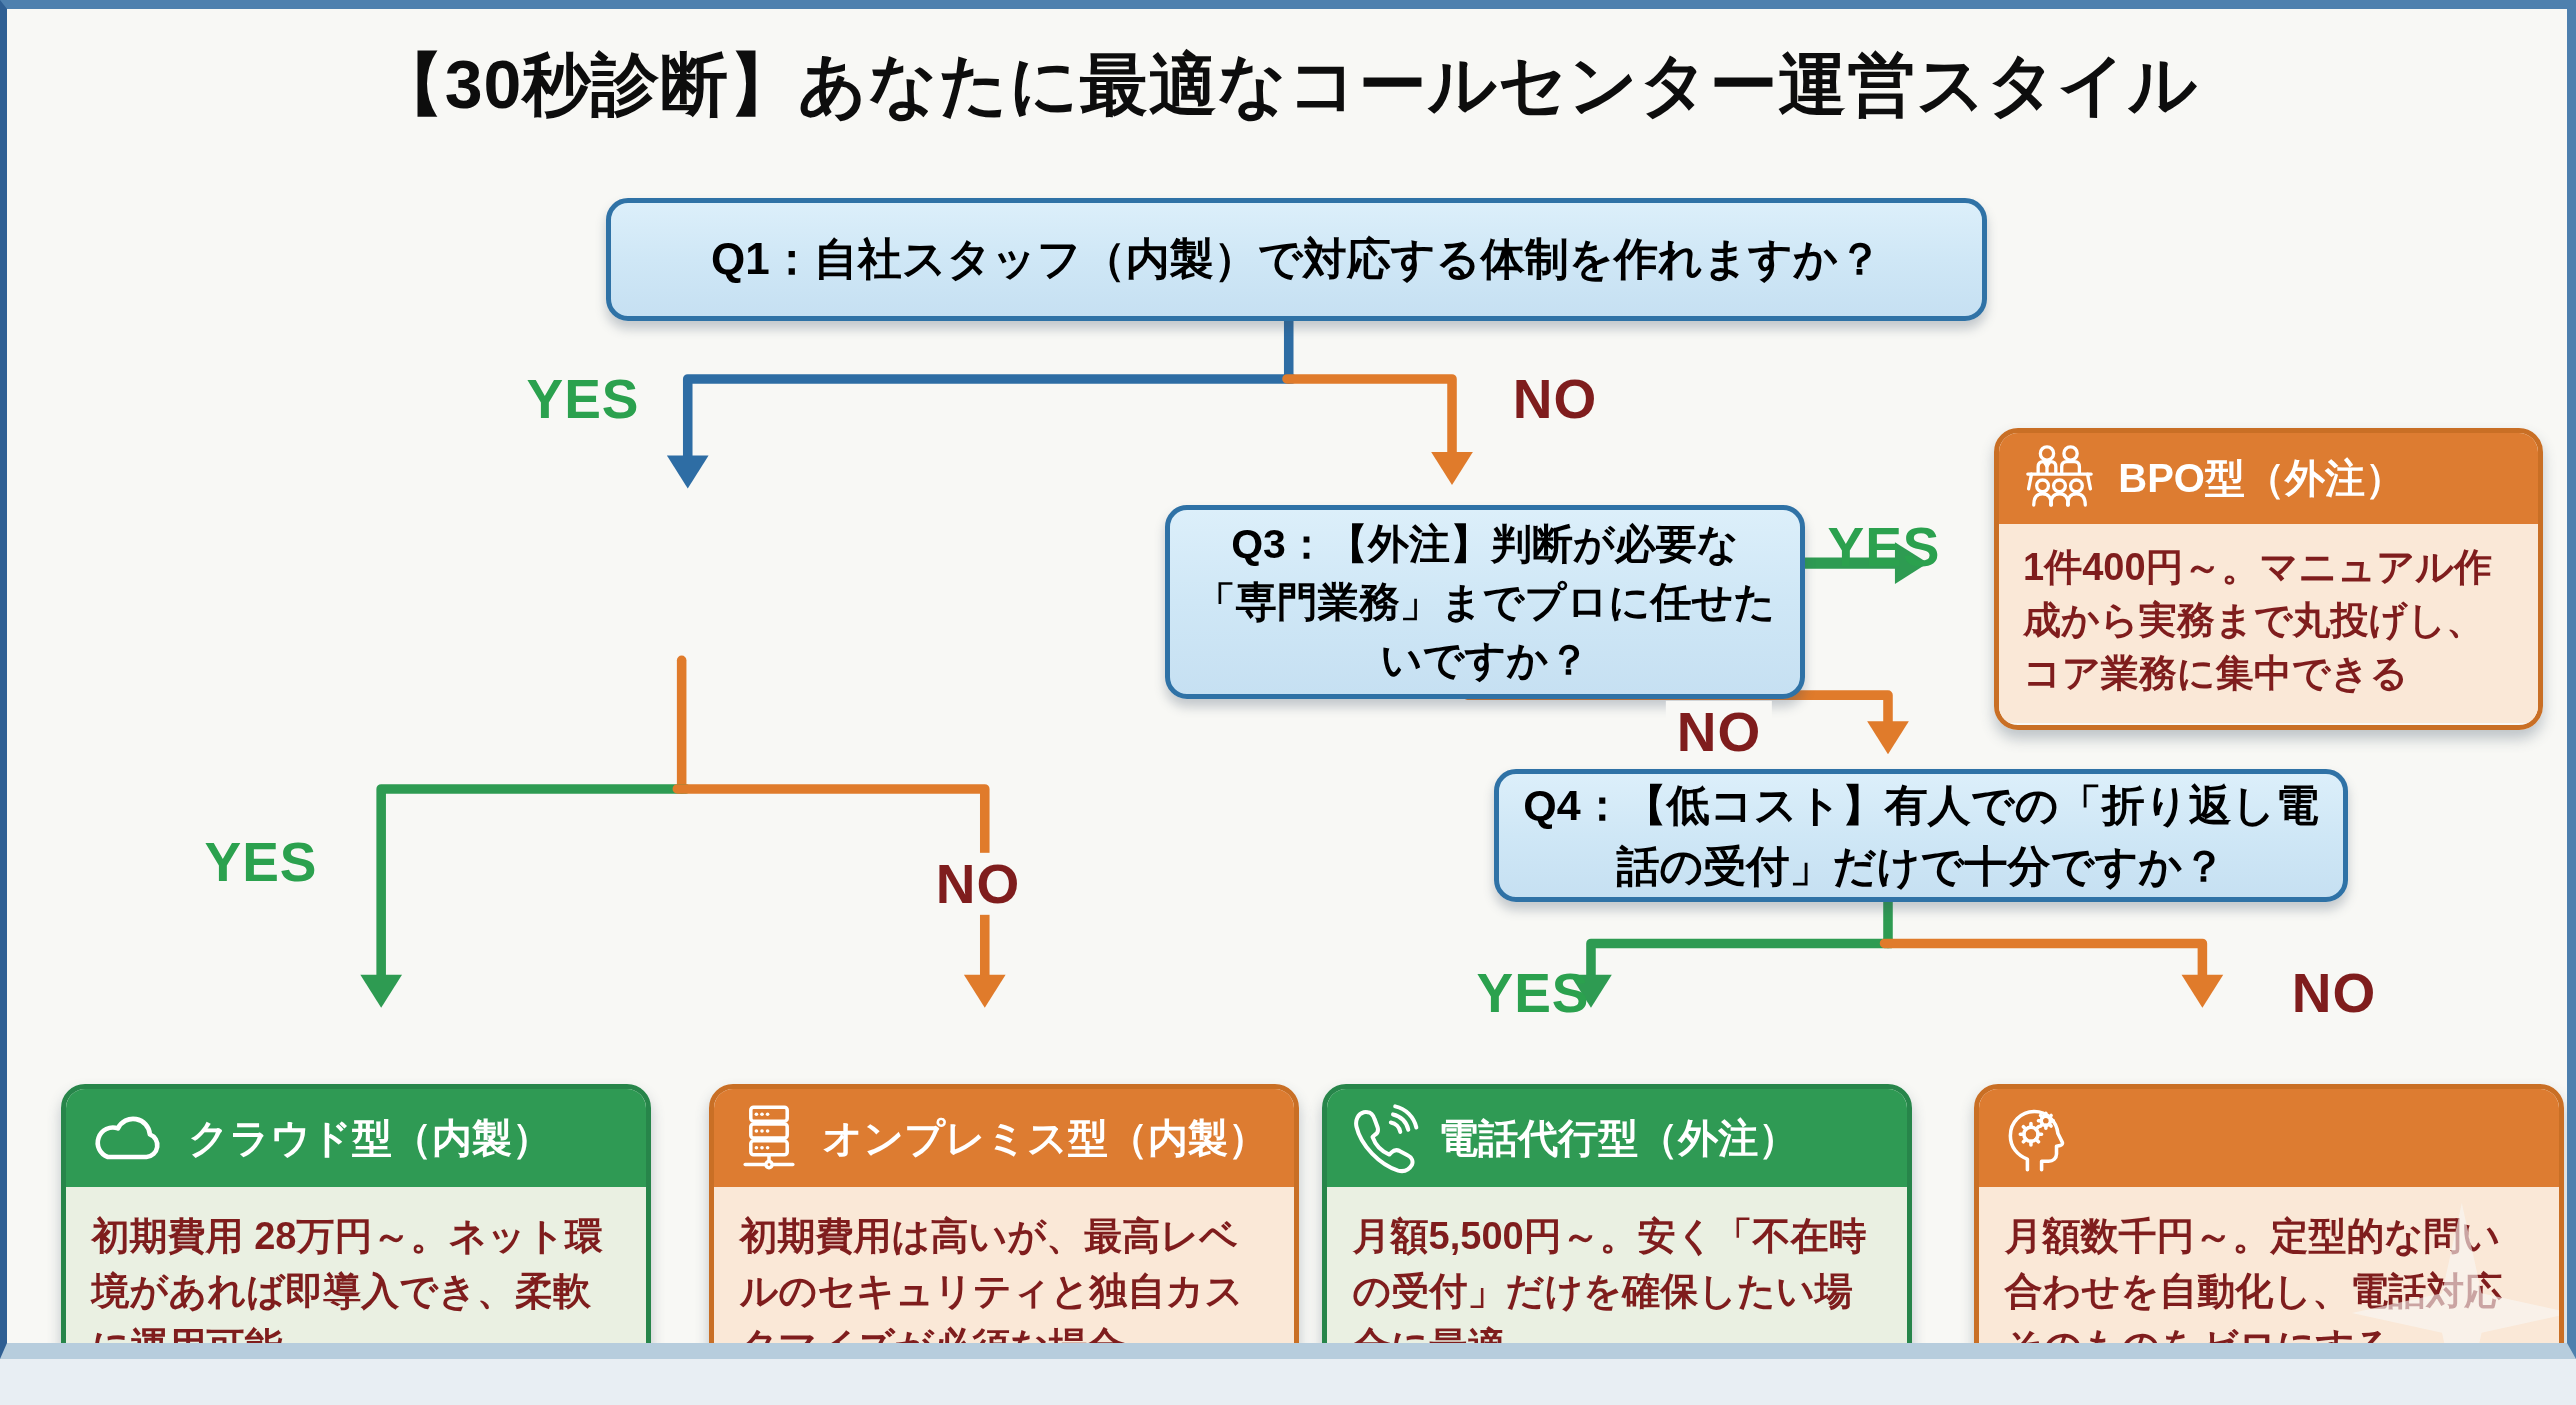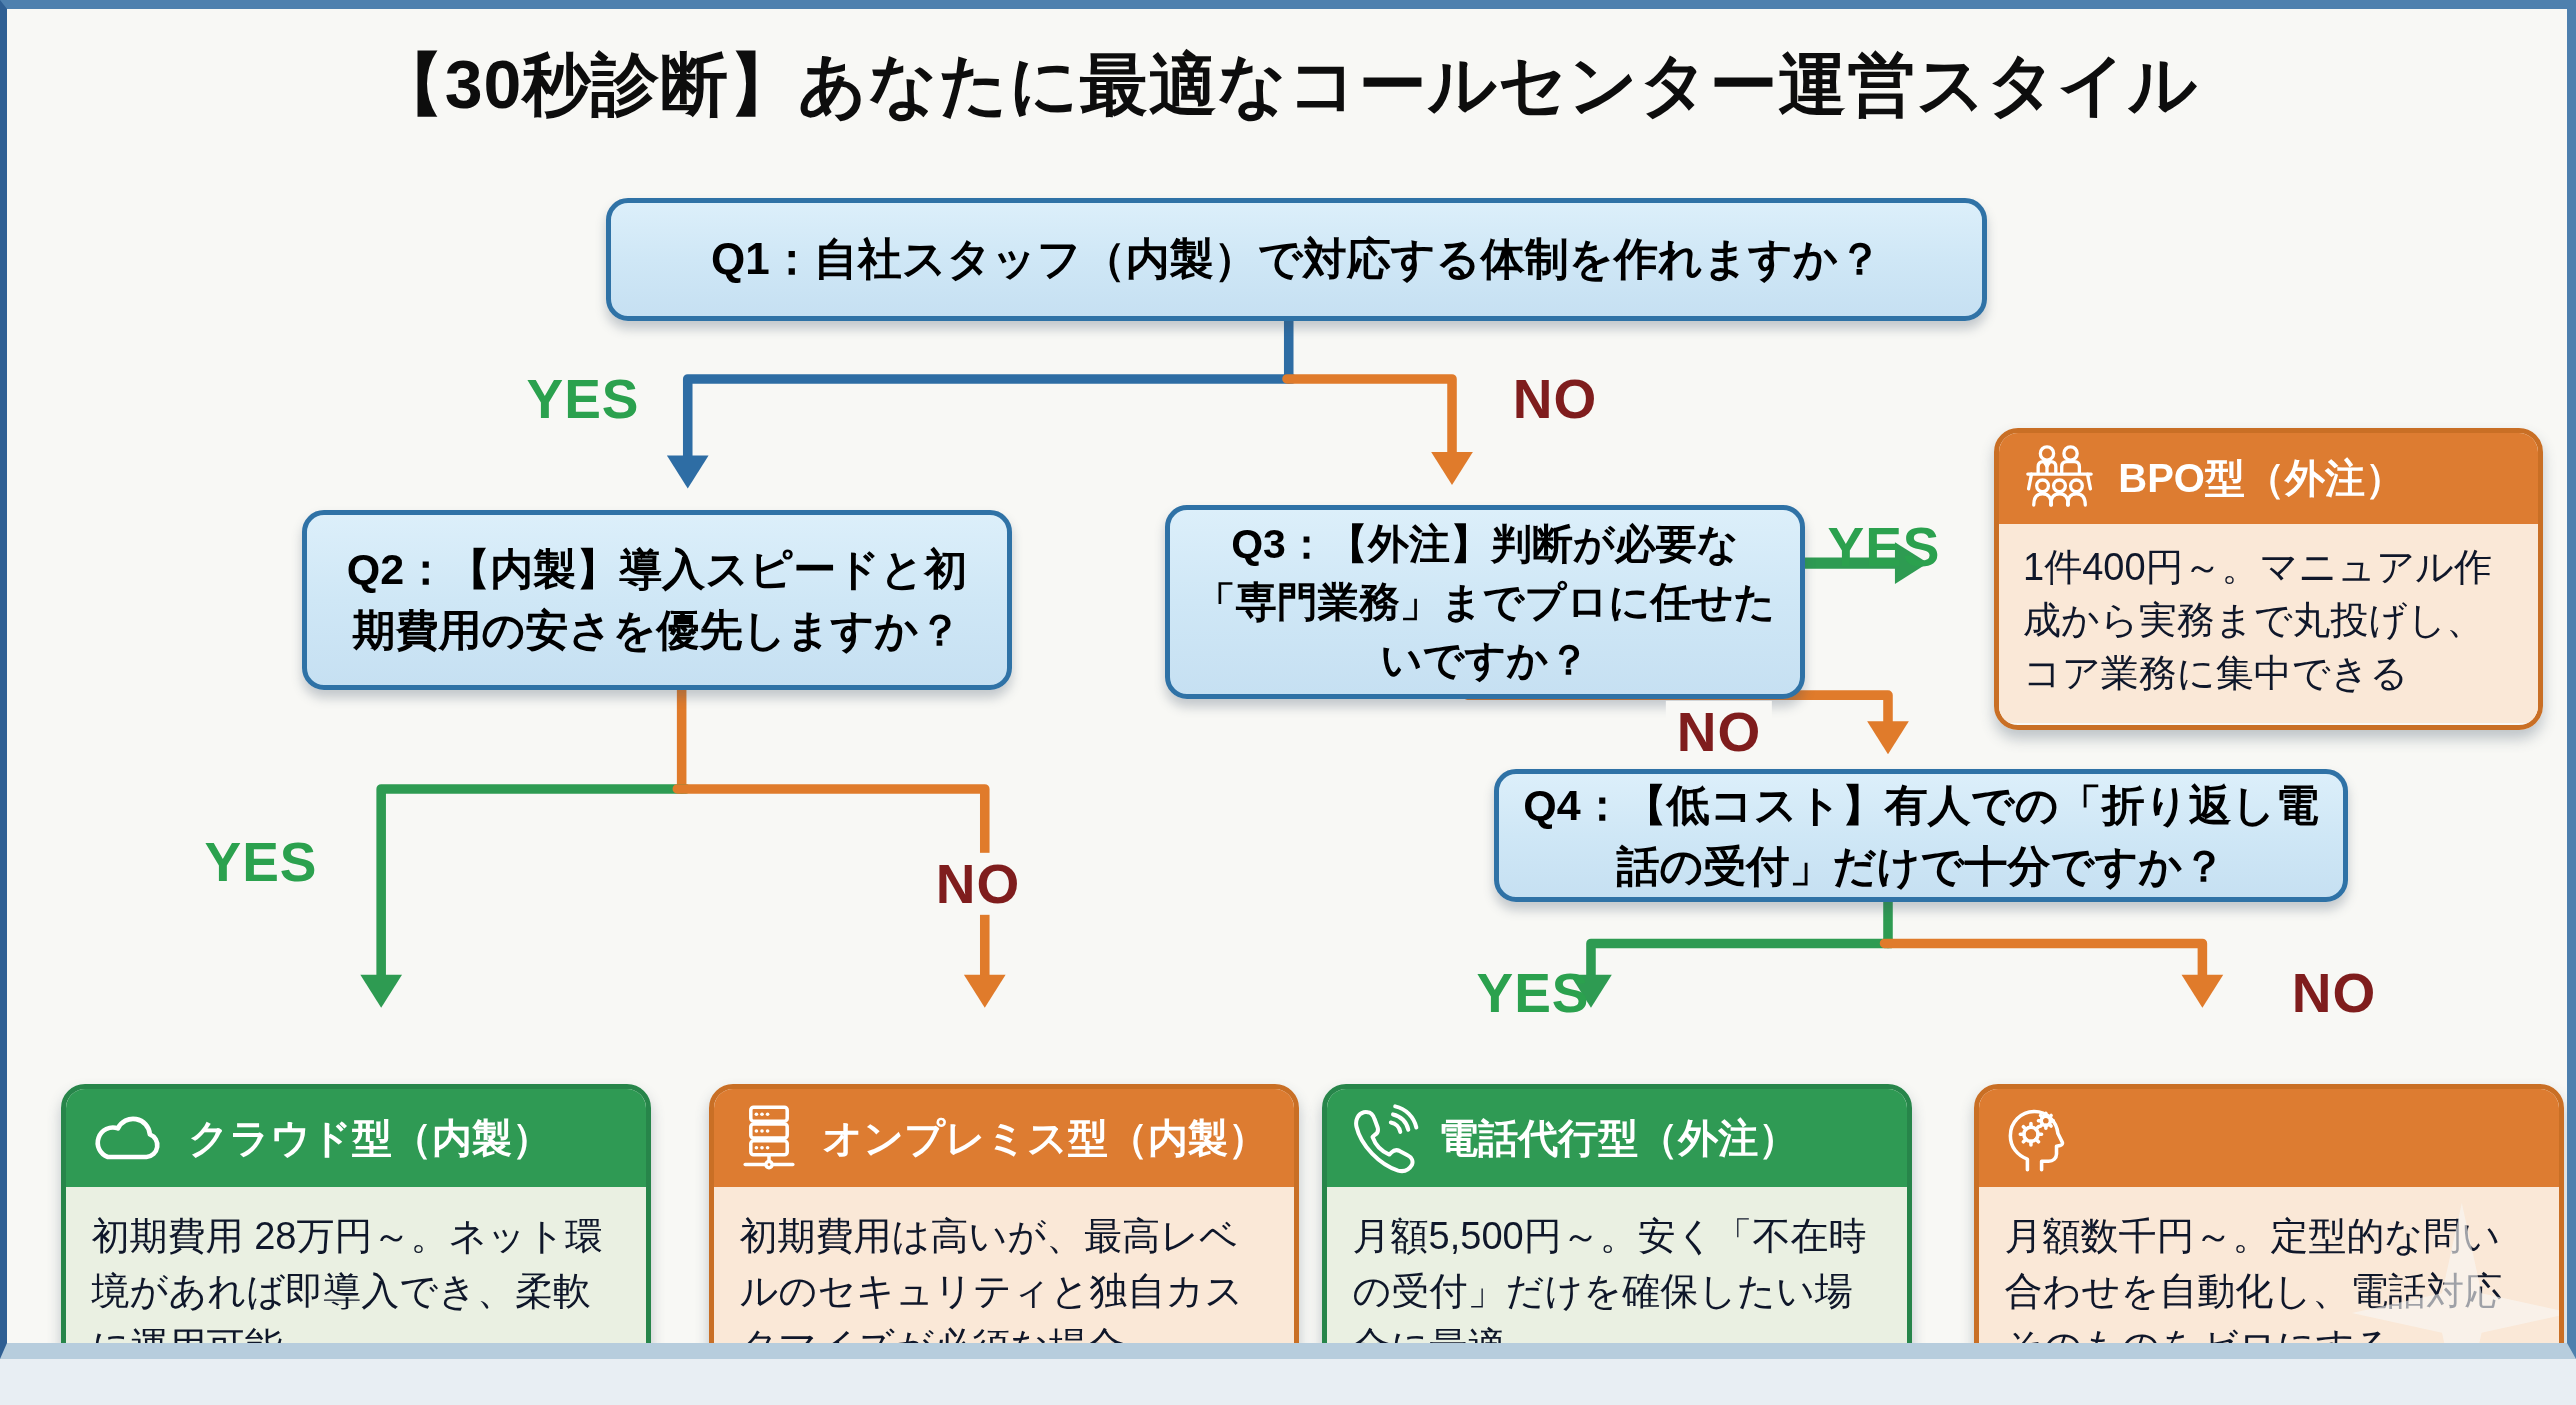--- a/index.html
+++ b/index.html
@@ -49,21 +49,21 @@
   .rbox{
     position:absolute;z-index:2;box-sizing:border-box;border-radius:24px;overflow:hidden;
     box-shadow:0 8.2px 13.7px rgba(60,80,100,.30);
   }
   .rbox .rhead{
     display:flex;align-items:center;gap:18.3px;padding:0 20px;color:#fff;
     font-size:40px;font-weight:900;letter-spacing:0;
   }
   .rbox .rbody{
     position:relative;box-sizing:border-box;padding:22px 25.6px;
-    font-size:38px;font-weight:400;line-height:1.45;color:#0f172a;
+    font-size:38px;font-weight:700;line-height:1.45;color:#7f1d1d;
   }
   .green-theme{border:5.5px solid #27854a;}
   .green-theme .rhead{background:#2f9a54;}
   .green-theme .rbody{background:#eaf0e2;}
   .orange-theme{border:5.5px solid #c96f25;margin-left:20px;}
   .orange-theme .rhead{background:#dd7c31;}
   .orange-theme .rbody{background:#fae8d7;}
 
   .bpo-box{left:1967px;top:419px;width:549px;height:302px;}
   .bpo-box .rhead{height:91px;}
@@ -113,23 +113,20 @@
       <polygon points="1734,1112 1782,1112 1758,1150" fill="#2e9b52"></polygon>
       <polygon points="2438,1112 2486,1112 2462,1150" fill="#e07b2b"></polygon>
     </g>
   </svg>
 
   <h1 class="title">【30秒診断】あなたに最適なコールセンター運営スタイル</h1>
 
   <div class="qbox q1">
     <div class="qtext">Q1：自社スタッフ（内製）で対応する体制を作れますか？</div>
   </div>
-  <div class="qbox q2">
-    <div class="qtext">Q2：【内製】導入スピードと初期費用の安さを優先しますか？</div>
-  </div>
   <div class="qbox q3">
     <div class="qtext">Q3：【外注】判断が必要な「専門業務」までプロに任せたいですか？</div>
   </div>
   <div class="qbox q4">
     <div class="qtext">Q4：【低コスト】有人での「折り返し電話の受付」だけで十分ですか？</div>
   </div>
 
   <div class="lbl yes lbl-q1-yes">YES</div>
   <div class="lbl no  lbl-q1-no">NO</div>
   <div class="lbl yes lbl-q2-yes">YES</div>

